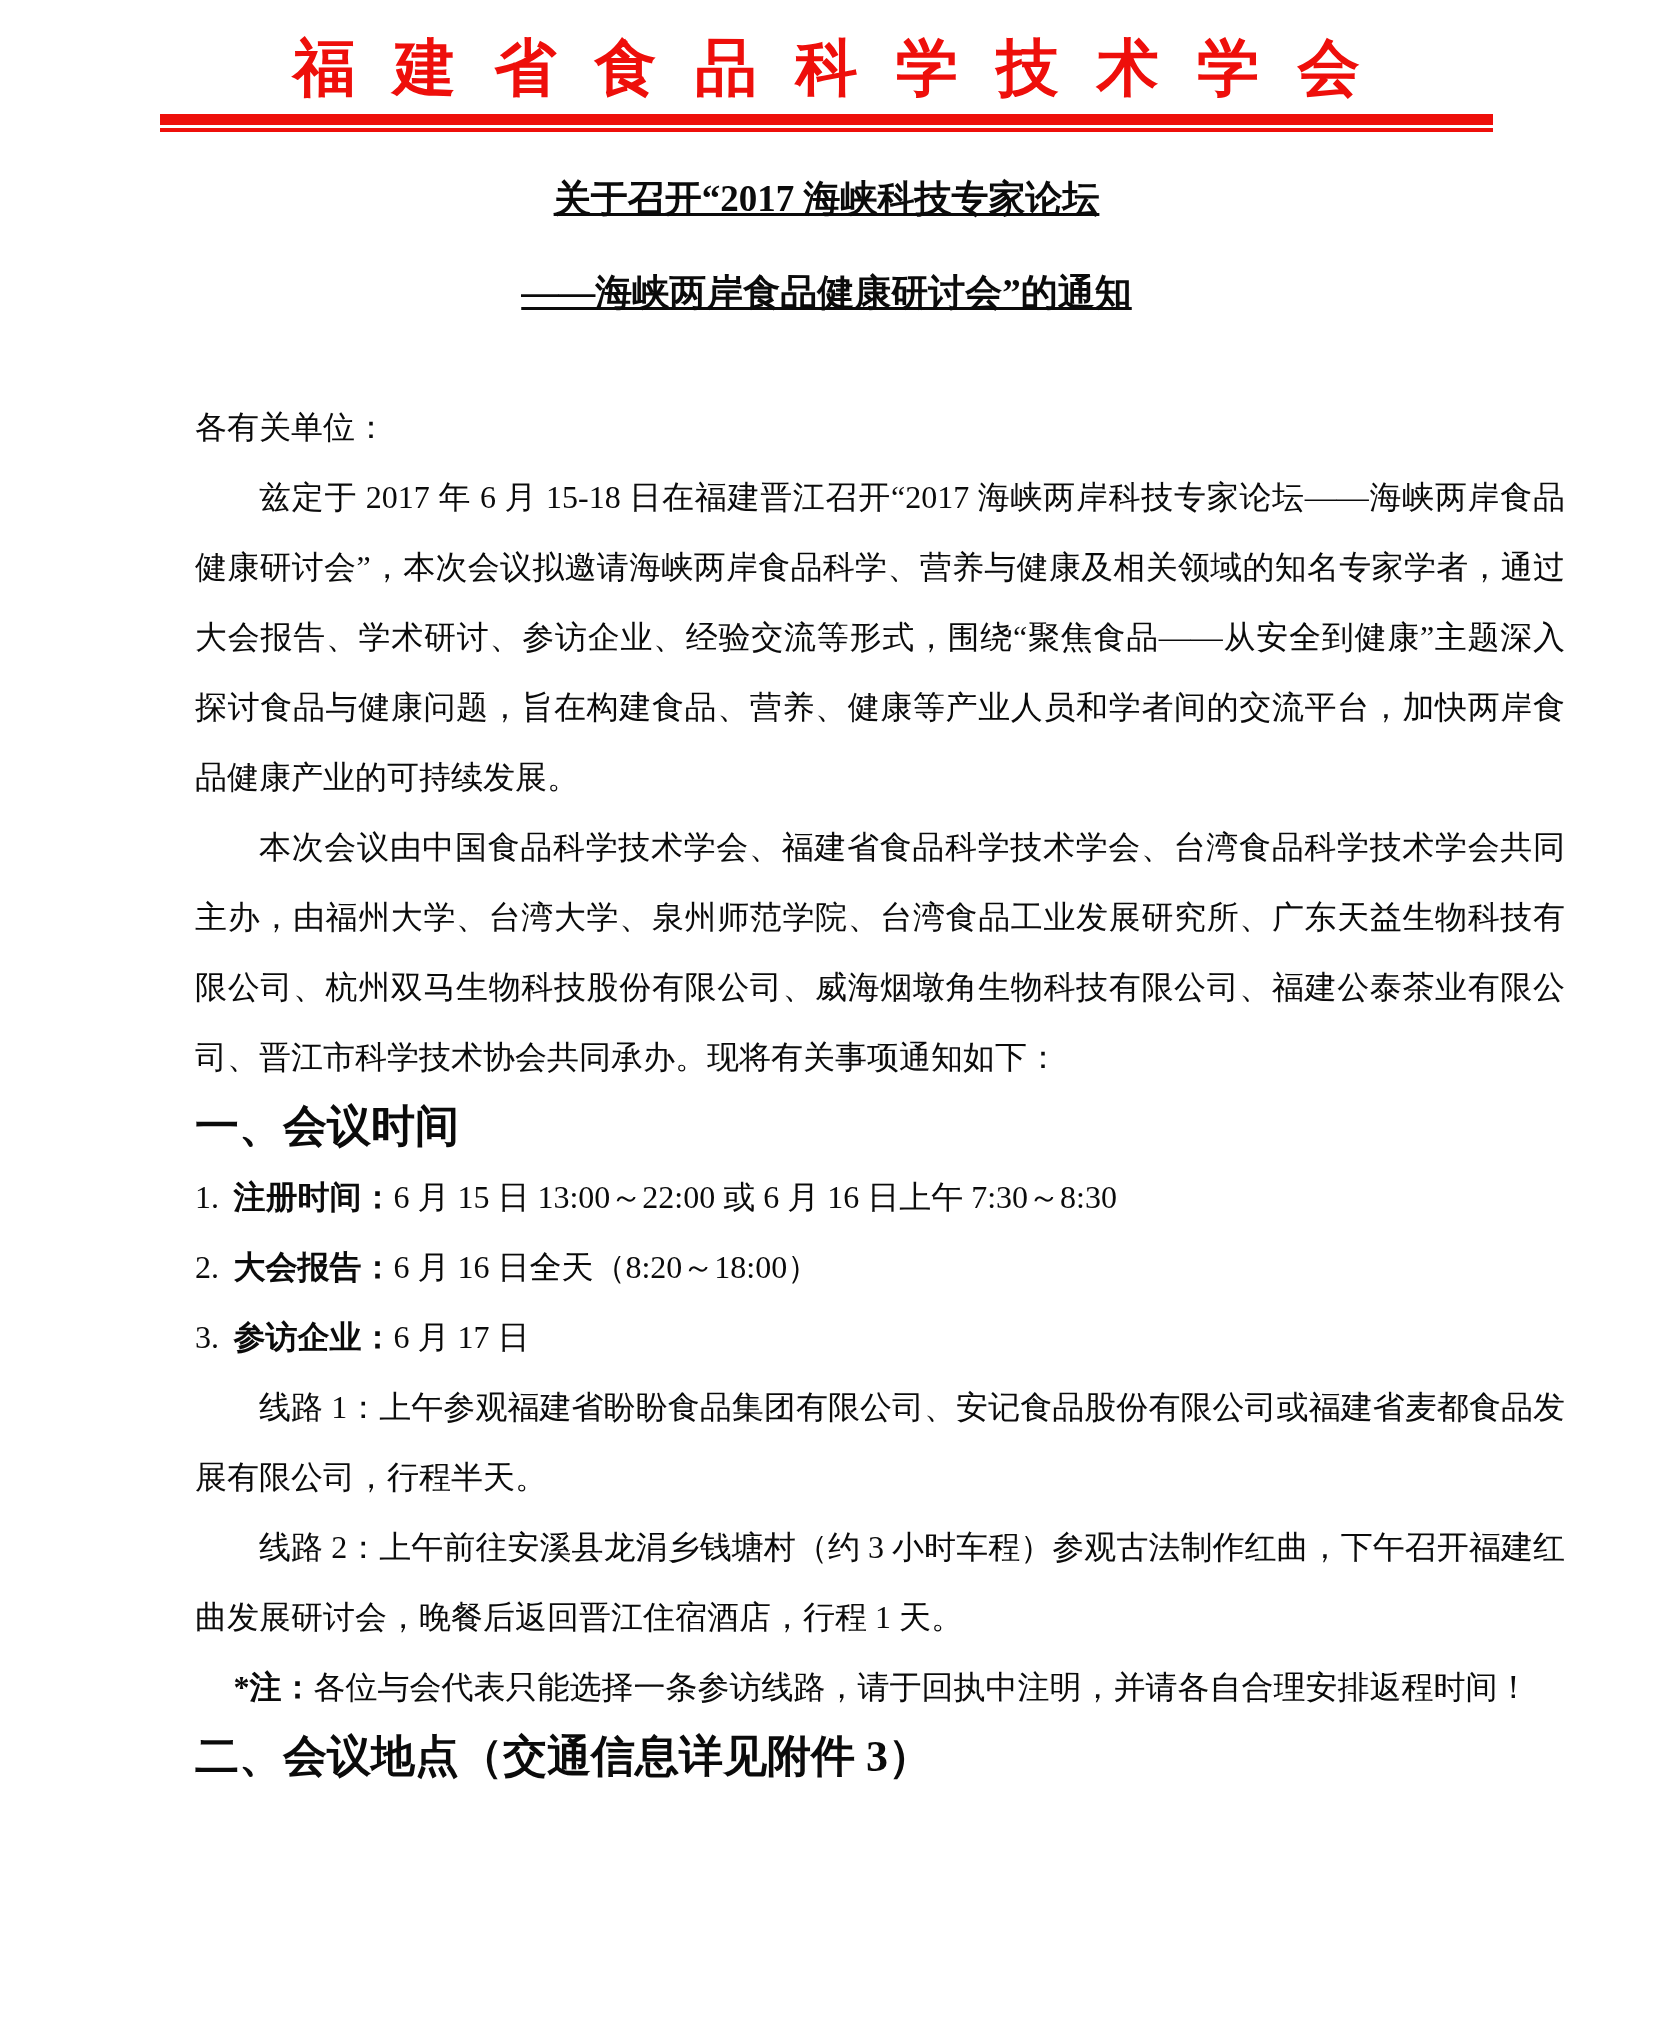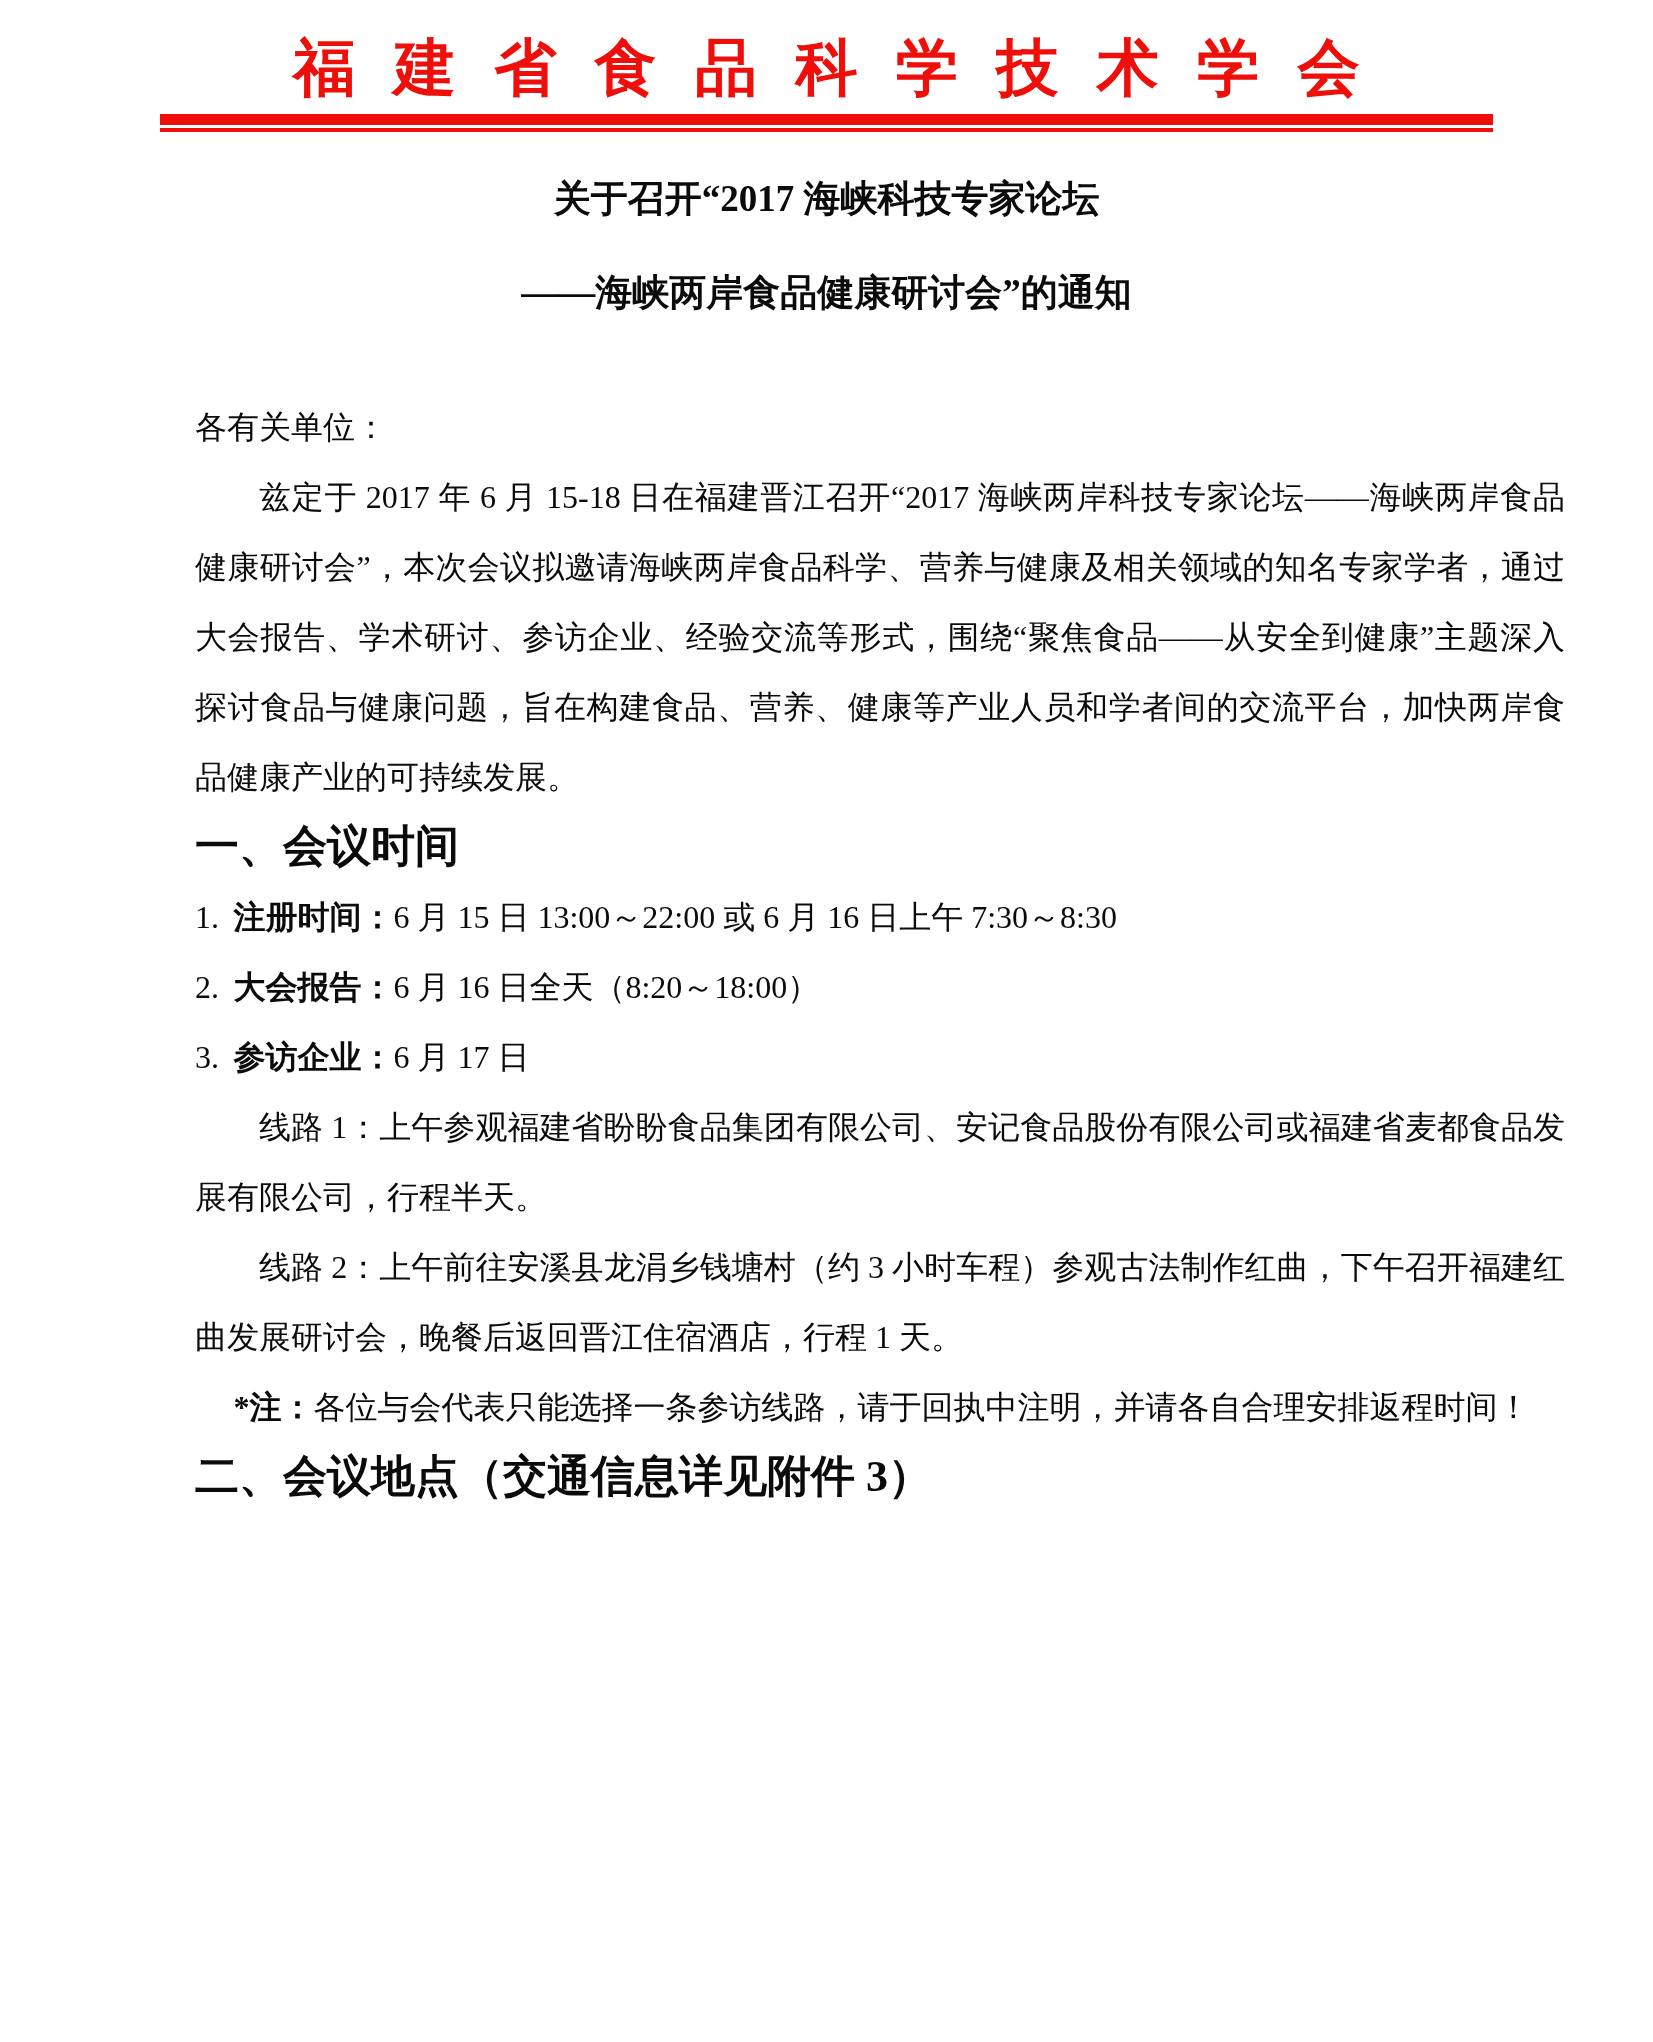--- a/index.html
+++ b/index.html
@@ -35,21 +35,21 @@
     padding-top: 3px;
     background: #ffffff;
   }
   
   .doc-title {
     margin-top: 20px;
     text-align: center;
     font-weight: bold;
     font-size: 37px;
   }
-  .doc-title .t-line { line-height: 94px; }
+  .doc-title .t-line { line-height: 94px; text-decoration: underline; }
   
   .body {
     margin: 52px 88px 0 195px;
     font-size: 32px;
     line-height: 70px;
     text-align: justify;
   }
   .para { text-indent: 2em; margin: 0; }
   .plain { text-indent: 0; margin: 0; }
   .route { text-indent: 2em; margin: 0; }
@@ -79,20 +79,21 @@
     <div class="t-line">关于召开“2017 海峡科技专家论坛</div>
     <div class="t-line">——海峡两岸食品健康研讨会”的通知</div>
   </div>
 
   <div class="body">
 
     <p class="plain">各有关单位：</p>
 
     <p class="para">兹定于 2017 年 6 月 15-18 日在福建晋江召开“2017 海峡两岸科技专家论坛——海峡两岸食品健康研讨会”，本次会议拟邀请海峡两岸食品科学、营养与健康及相关领域的知名专家学者，通过大会报告、学术研讨、参访企业、经验交流等形式，围绕“聚焦食品——从安全到健康”主题深入探讨食品与健康问题，旨在构建食品、营养、健康等产业人员和学者间的交流平台，加快两岸食品健康产业的可持续发展。</p>
 
+    <p class="para">本次会议由中国食品科学技术学会、福建省食品科学技术学会、台湾食品科学技术学会共同主办，由福州大学、台湾大学、泉州师范学院、台湾食品工业发展研究所、广东天益生物科技有限公司、杭州双马生物科技股份有限公司、威海烟墩角生物科技有限公司、福建公泰茶业有限公司、晋江市科学技术协会共同承办。现将有关事项通知如下：</p>
 
     <p class="heading">一、会议时间</p>
 
     <p class="item">
       <span class="num">1.</span><span class="b">注册时间：</span><span>6 月 15 日 13:00～22:00 或 6 月 16 日上午 7:30～8:30</span>
     </p>
 
     <p class="item">
       <span class="num">2.</span><span class="b">大会报告：</span><span>6 月 16 日全天（8:20～18:00）</span>
     </p>

